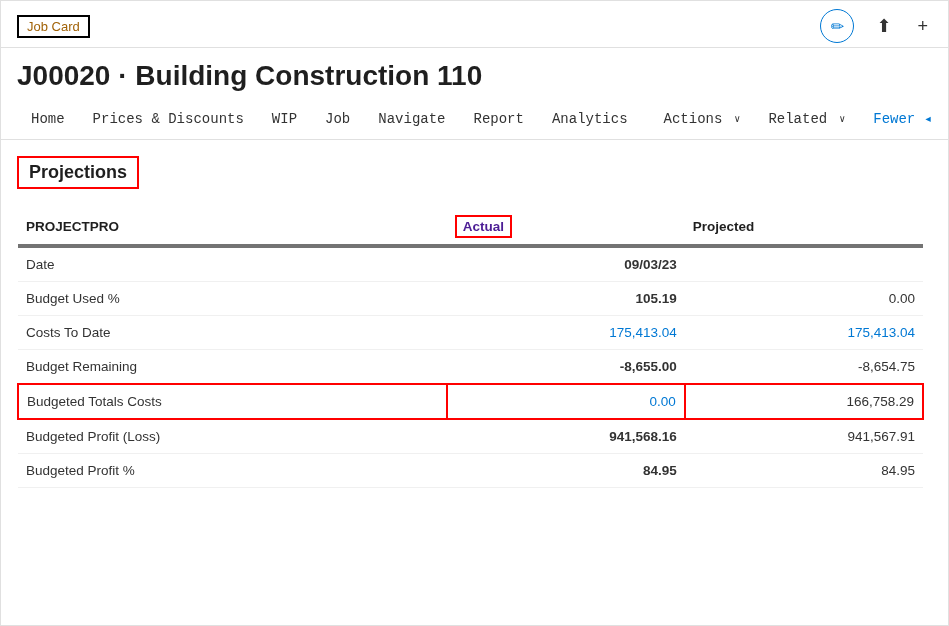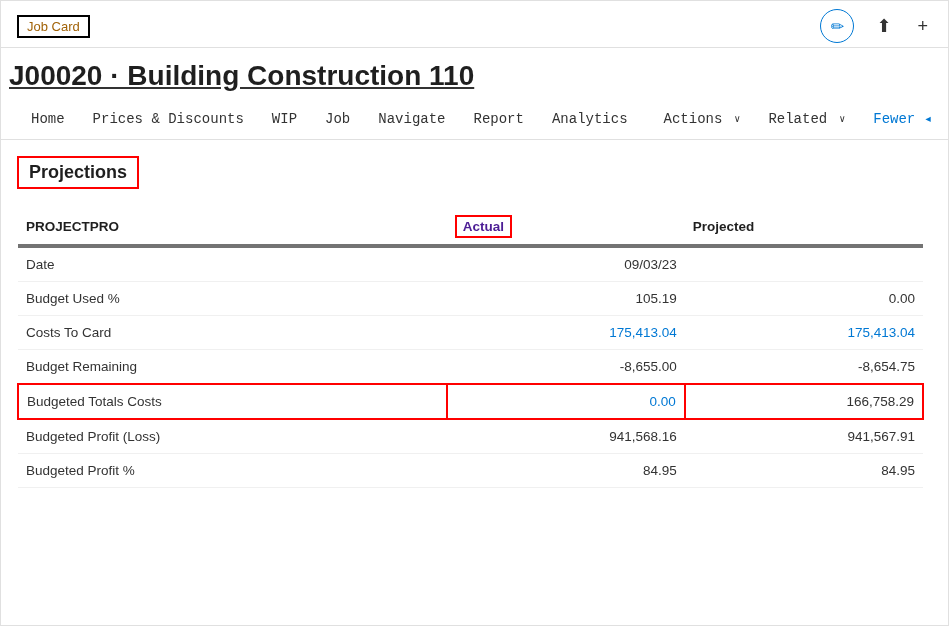--- a/index.html
+++ b/index.html
@@ -52,22 +52,21 @@
     .header-icon-plain {
       color: #333;
       font-size: 18px;
       cursor: pointer;
       background: none;
       border: none;
       padding: 4px;
     }
     
     .page-title-area {
-      padding: 12px 16px 8px 8px;
-      text-decoration: underline;
+      padding: 12px 16px 8px 16px;
     }
     .page-title {
       font-size: 28px;
       font-weight: 600;
       color: #1f1f1f;
     }
     
     .nav-bar {
       display: flex;
       align-items: center;
@@ -136,20 +135,21 @@
     .col-projected { width: 25%; text-align: right; }
 
     .projections-table tbody tr td {
       padding: 9px 8px;
       font-size: 13.5px;
       border-bottom: 1px solid #f0f0f0;
     }
     .projections-table tbody tr td.val-actual {
       text-align: right;
       color: #333;
+      font-weight: bold;
     }
     .projections-table tbody tr td.val-projected {
       text-align: right;
       color: #333;
     }
     .projections-table tbody tr td.val-link {
       color: #0078d4;
       text-align: right;
     }
     .actual-header-wrapper {
@@ -240,21 +240,21 @@
           <td class="val-projected"></td>
         </tr>
 
         <tr>
           <td>Budget Used %</td>
           <td class="val-actual">105.19</td>
           <td class="val-projected">0.00</td>
         </tr>
 
         <tr>
-          <td>Costs To Card</td>
+          <td>Costs To Date</td>
           <td class="val-link">175,413.04</td>
           <td class="val-link">175,413.04</td>
         </tr>
 
         <tr>
           <td>Budget Remaining</td>
           <td class="val-actual">-8,655.00</td>
           <td class="val-projected">-8,654.75</td>
         </tr>
 

